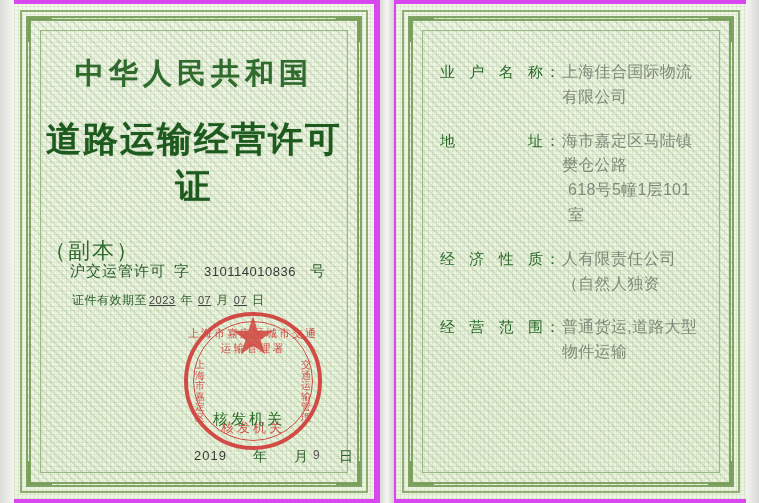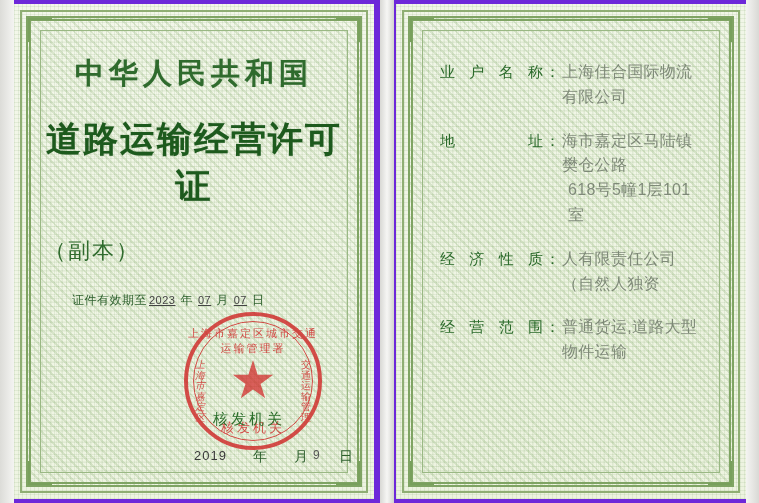--- a/index.html
+++ b/index.html
@@ -10,21 +10,21 @@
   body {
     width: 759px;
     height: 503px;
     font-family: "Liberation Sans", sans-serif;
     overflow: hidden;
   }
   .page {
     position: relative;
     width: 759px;
     height: 503px;
-    background: #6d28d9;
+    background: #d946ef;
   }
 
   
   .leaf {
     position: absolute;
     top: 4px;
     height: 495px;
     background: #eef2e4;
     box-sizing: border-box;
   }
@@ -161,21 +161,21 @@
   .seal {
     position: absolute;
     left: 140px;
     top: 278px;
     width: 130px;
     height: 130px;
     border-radius: 50%;
     border: 4px solid #cf2020;
     opacity: 0.78;
     display: flex;
-    align-items: center;
+    align-items: flex-start;
     justify-content: center;
   }
   .seal-inner-ring {
     position: absolute;
     inset: 5px;
     border-radius: 50%;
     border: 1px solid #cf2020;
   }
   .seal-star {
     position: relative;
@@ -210,21 +210,21 @@
   .seal-side-left, .seal-side-right {
     position: absolute;
     top: 44px;
     font-family: "Liberation Serif", serif;
     font-size: 10px;
     color: #cf2020;
     line-height: 1.05;
     width: 12px;
     text-align: center;
   }
-  .seal-side-left { left: 6px; font-style: italic; }
+  .seal-side-left { left: 6px; }
   .seal-side-right { right: 6px; }
 
   .issuer-label {
     position: absolute;
     left: 140px;
     top: 376px;
     width: 130px;
     text-align: center;
     font-family: "Liberation Serif", serif;
     font-size: 15px;
@@ -338,20 +338,26 @@
     <div class="corner br"></div>
 
     <div class="content">
 
       <div class="title-country">中华人民共和国</div>
 
       <div class="title-main">道路运输经营许可证</div>
 
       <div class="title-sub">（副本）</div>
 
+      <div class="license-line">
+        <span class="lbl">沪交运管许可</span>
+        <span class="lbl" style="margin-left:8px;">字</span>
+        <span class="num">310114010836</span>
+        <span class="lbl">号</span>
+      </div>
 
       <div class="valid-line">
         <span>证件有效期至</span>
         <span class="v">2023</span>
         <span class="g">年</span>
         <span class="v">07</span>
         <span class="g">月</span>
         <span class="v">07</span>
         <span class="g">日</span>
       </div>

